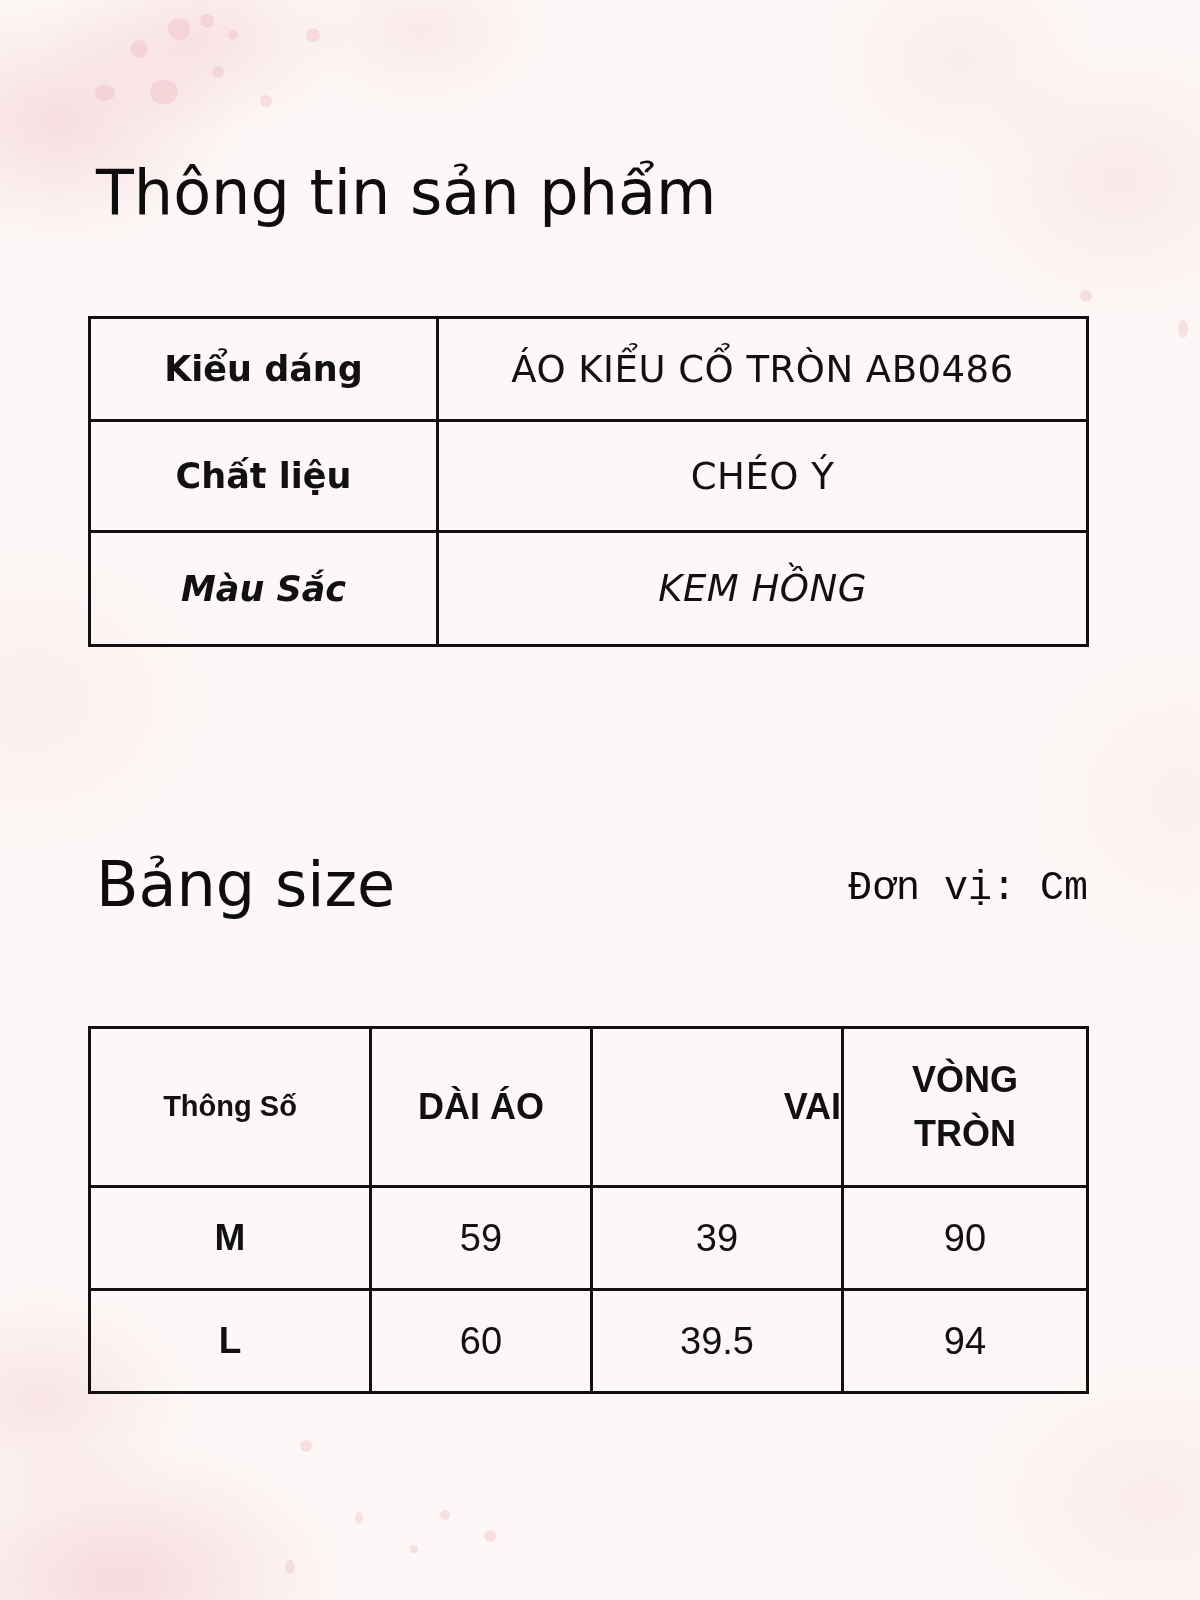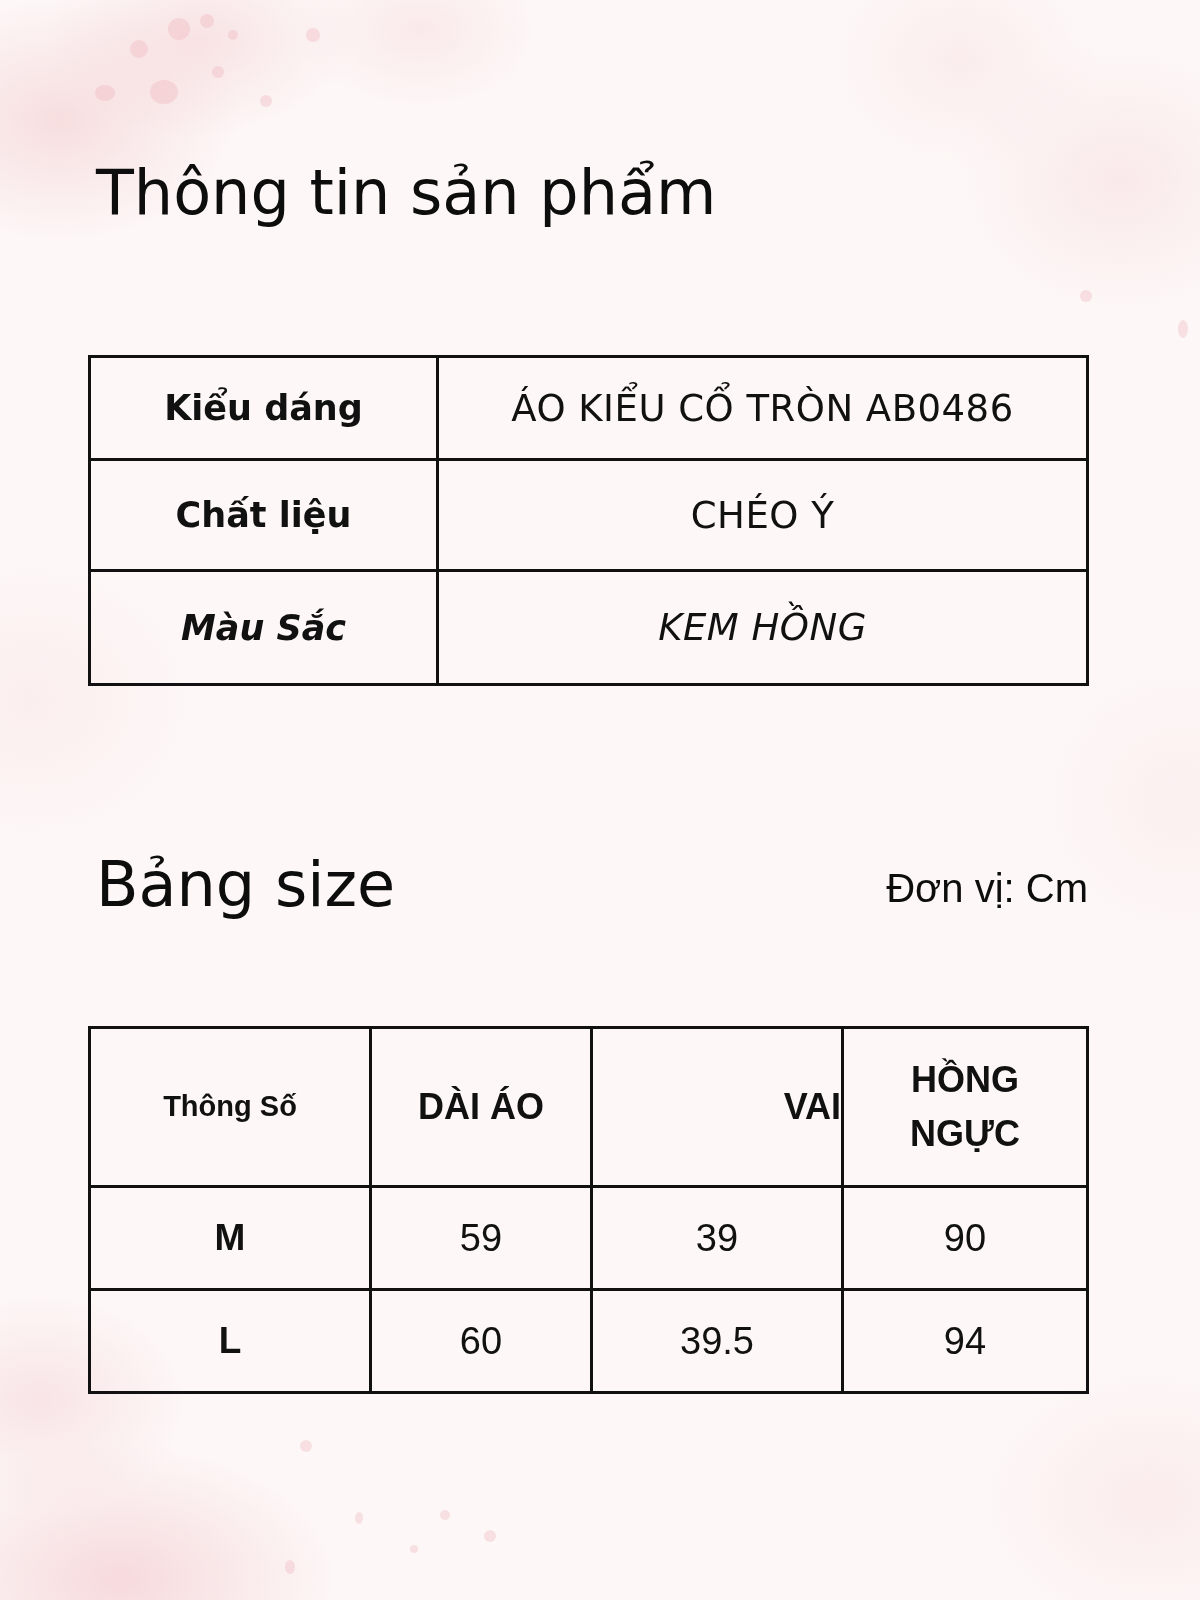--- a/index.html
+++ b/index.html
@@ -54,21 +54,21 @@
     }
     #title-size {
       left: 88px;
       top: 840px;
       font-size: 62px;
     }
     #unit-label {
       position: absolute;
       right: 112px;
       top: 866px;
-      font-family: Liberation Sans, sans-serif;
+      font-family: Liberation Mono, monospace;
       font-size: 40px;
       color: #0d0d0d;
       white-space: nowrap;
     }
 
     table {
       position: absolute;
       border-collapse: collapse;
       table-layout: fixed;
       background: transparent;
@@ -77,21 +77,21 @@
       border: 3px solid #111;
       text-align: center;
       vertical-align: middle;
       padding: 0;
       color: #111;
     }
 
     
     #info-table {
       left: 88px;
-      top: 355px;
+      top: 316px;
       width: 1001px;
     }
     #info-table .k {
       width: 345px;
       font-family: "DejaVu Sans", sans-serif;
       font-weight: bold;
       font-size: 35px;
     }
     #info-table .v {
       font-family: "DejaVu Sans", sans-serif;
@@ -179,21 +179,21 @@
 
 <h2 id="title-size" class="title">Bảng size</h2>
 <div id="unit-label">Đơn vị: Cm</div>
 
 <table id="size-table">
   <thead>
     <tr>
       <th class="c0">Thông Số</th>
       <th class="c1">DÀI ÁO</th>
       <th class="c2">VAI</th>
-      <th class="c3"><span class="wrap">HỒNG NGỰC</span></th>
+      <th class="c3"><span class="wrap">VÒNG TRÒN</span></th>
     </tr>
   </thead>
   <tbody>
     <tr>
       <td class="size-label">M</td>
       <td>59</td>
       <td>39</td>
       <td>90</td>
     </tr>
     <tr>

